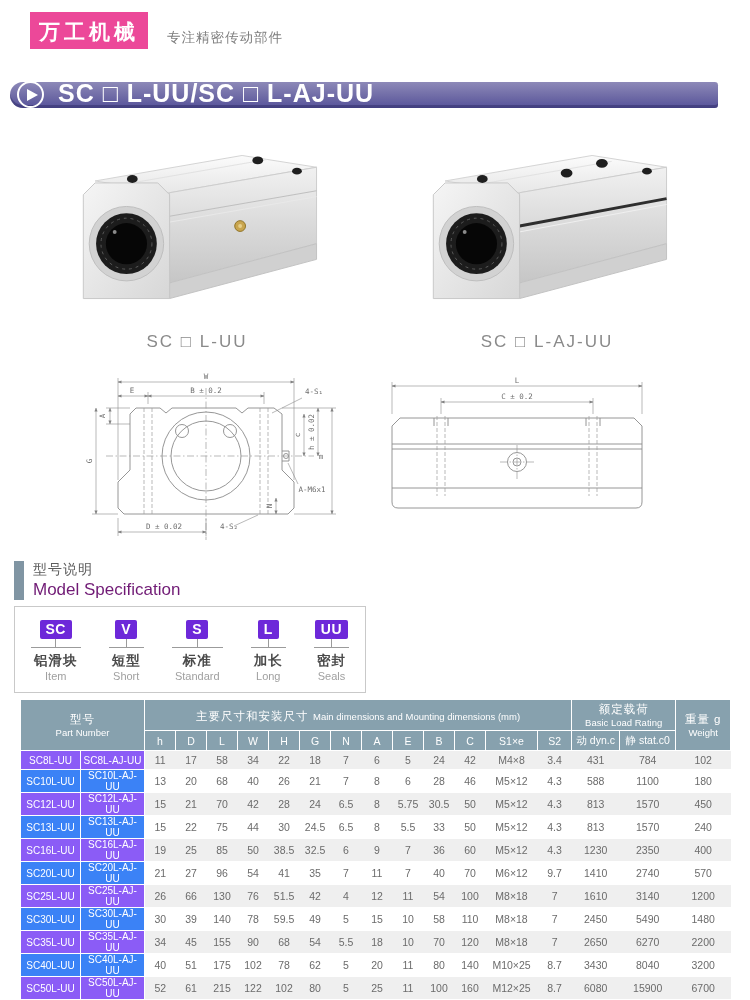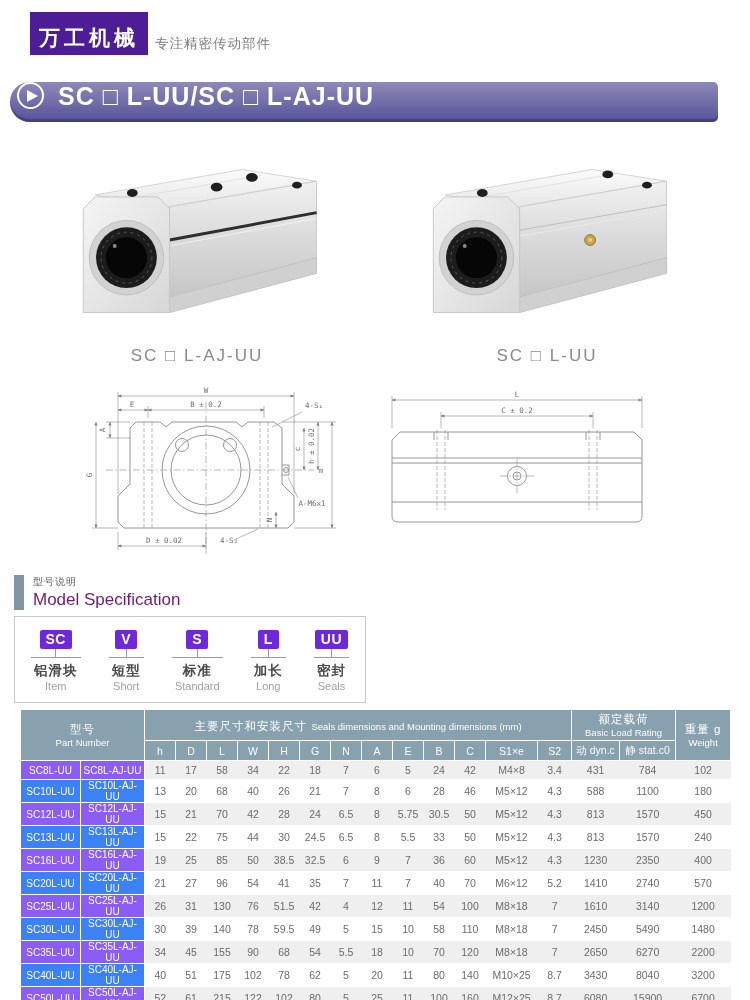--- a/index.html
+++ b/index.html
@@ -3,46 +3,46 @@
 <meta charset="utf-8">
 <style>
   * { margin:0; padding:0; box-sizing:border-box; }
   html,body { width:750px; background:#fff; font-family:"Liberation Sans", sans-serif; }
   body { height:1000px; overflow:hidden; }
 
   
   .header { padding:10px 0 0 30px; height:72px; }
   .logo-text { font-family:"Liberation Serif", serif; font-weight:bold; color:#c9202d; font-size:34px; line-height:1.0; letter-spacing:2px; }
   .logo-row { display:flex; align-items:flex-end; margin-top:2px; }
-  .logo-box { background:#4c1d95; color:#fff; font-size:21px; font-weight:bold; letter-spacing:4px; padding:12px 9px 3px; }
-  .tagline { color:#7d7d7d; font-size:13.5px; margin-left:7px; padding-bottom:2px; letter-spacing:1px; }
+  .logo-box { background:#ec4899; color:#fff; font-size:21px; font-weight:bold; letter-spacing:4px; padding:6px 9px 3px; }
+  .tagline { color:#7d7d7d; font-size:13.5px; margin-left:19px; padding-bottom:2px; letter-spacing:1px; }
 
   
-  .title-bar { margin:10px 32px 0 10px; height:40px; border-radius:20px 5px 5px 20px;
+  .title-bar { margin:10px 32px 0 10px; height:26px; border-radius:20px 5px 5px 20px;
     background:linear-gradient(180deg,#8d89b8 0%, #6f6ba6 55%, #56529a 100%);
     box-shadow: inset 0 -3px 0 rgba(30,25,80,0.35);
-    display:flex; align-items:flex-start; color:#fff; }
+    display:flex; align-items:flex-end; color:#fff; }
   .arrow-circle { width:27px; height:27px; border:2px solid #fff; border-radius:50%; margin-left:7px;
     display:flex; align-items:center; justify-content:center; }
   .arrow-tri { width:0; height:0; border-left:11px solid #fff; border-top:6.5px solid transparent; border-bottom:6.5px solid transparent; margin-left:3px; }
   .title-text { font-size:25px; font-weight:bold; letter-spacing:1px; margin-left:14px; white-space:nowrap; }
 
   
   .products { display:flex; justify-content:space-between; padding:22px 48px 0 42px; }
   .product { width:310px; text-align:center; }
   .product-label { color:#8a8a8a; font-size:17px; letter-spacing:2px; margin-top:2px; }
 
   
   .drawings { display:flex; justify-content:center; gap:12px; margin-top:4px; }
 
   
   .model-spec { margin:10px 0 0 14px; }
   .spec-heading { display:flex; align-items:stretch; }
   .accent-bar { width:10px; background:#8095a3; margin-right:9px; }
-  .spec-heading-cn { font-size:10px; color:#5c5c5c; letter-spacing:1px; }
+  .spec-heading-cn { font-size:14px; color:#5c5c5c; letter-spacing:1px; }
   .spec-heading-en { font-size:17px; color:#701a75; margin-top:1px; }
   .spec-box { border:1px solid #c9c9c9; width:352px; margin-top:6px; padding:13px 16px 10px; display:flex; justify-content:space-between; }
   .spec-item { display:flex; flex-direction:column; align-items:center; }
   .spec-code { background:#6d28d9; color:#fff; font-weight:bold; font-size:14px; padding:1px 6px 2px; border-radius:2px; letter-spacing:0.5px; }
   .spec-tick { width:1px; height:8px; background:#9b9b9b; }
   .spec-labels { border-top:1px solid #9b9b9b; padding:4px 3px 0; text-align:center; min-width:34px; }
   .spec-cn { font-size:13.5px; font-weight:bold; color:#4a4a4a; letter-spacing:1px; white-space:nowrap; }
   .spec-en { font-size:11px; color:#a0a0a0; white-space:nowrap; }
 
   
@@ -69,41 +69,20 @@
 </div>
 
 <div class="title-bar">
   <div class="arrow-circle">
       <div class="arrow-tri"></div>
     </div>
   <div class="title-text">SC □ L-UU/SC □ L-AJ-UU</div>
 </div>
 
 <div class="products">
-  <div class="product">
-    <svg width="300" height="196" viewBox="0 0 300 200">
-      <polygon points="46,52 196,26 272,38 122,64" fill="url(#pl-top)" stroke="#d3d3d3"></polygon>
-      <line x1="66" y1="58" x2="216" y2="32" stroke="#e0e0e0"></line>
-      <polygon points="122,64 272,38 272,116 122,156" fill="url(#pl-side)" stroke="#cccccc"></polygon>
-      <line x1="122" y1="98" x2="272" y2="70" stroke="#2e2e2e" stroke-width="3"></line>
-      <line x1="122" y1="104" x2="272" y2="76" stroke="#f0f0f0"></line>
-      <polygon points="122,156 272,116 272,132 122,172" fill="#d0d0d0" stroke="#c2c2c2"></polygon>
-      <polygon points="34,66 46,54 110,54 122,66 122,172 34,172" fill="url(#pl-face)" stroke="#c8c8c8"></polygon>
-      <circle cx="78" cy="116" r="38" fill="#d2d2d2" stroke="#bdbdbd"></circle>
-      <circle cx="78" cy="116" r="31" fill="#1c1c1c"></circle>
-      <circle cx="78" cy="116" r="21" fill="#060606"></circle>
-      <circle cx="78" cy="116" r="26" fill="none" stroke="#5a5a5a" stroke-dasharray="3 4"></circle>
-      <circle cx="66" cy="104" r="2" fill="#8a8a8a"></circle>
-      <ellipse cx="84" cy="50" rx="5.5" ry="4" fill="#1f1f1f"></ellipse>
-      <ellipse cx="170" cy="44" rx="6" ry="4.5" fill="#1f1f1f"></ellipse>
-      <ellipse cx="206" cy="34" rx="6" ry="4.5" fill="#1f1f1f"></ellipse>
-      <ellipse cx="252" cy="42" rx="5" ry="3.5" fill="#1f1f1f"></ellipse>
-    </svg>
-    <div class="product-label">SC □ L-AJ-UU</div>
-  </div>
   <div class="product">
     <svg width="300" height="196" viewBox="0 0 300 200">
       <defs>
         <linearGradient id="pl-top" x1="0" y1="0" x2="0" y2="1">
             <stop offset="0" stop-color="#fbfbfb"></stop>
             <stop offset="1" stop-color="#e7e7e7"></stop>
           </linearGradient>
         <linearGradient id="pl-side" x1="0" y1="0" x2="0" y2="1">
             <stop offset="0" stop-color="#f1f1f1"></stop>
             <stop offset="0.5" stop-color="#dadada"></stop>
@@ -127,20 +106,41 @@
       <circle cx="78" cy="116" r="26" fill="none" stroke="#5a5a5a" stroke-dasharray="3 4"></circle>
       <circle cx="66" cy="104" r="2" fill="#8a8a8a"></circle>
       <ellipse cx="84" cy="50" rx="5.5" ry="4" fill="#1f1f1f"></ellipse>
       <ellipse cx="212" cy="31" rx="5.5" ry="4" fill="#1f1f1f"></ellipse>
       <ellipse cx="252" cy="42" rx="5" ry="3.5" fill="#1f1f1f"></ellipse>
       <circle cx="194" cy="98" r="5.5" fill="#c9a54e" stroke="#8e7224"></circle>
       <circle cx="194" cy="98" r="2" fill="#e6cf8a"></circle>
     </svg>
     <div class="product-label">SC □ L-UU</div>
   </div>
+  <div class="product">
+    <svg width="300" height="196" viewBox="0 0 300 200">
+      <polygon points="46,52 196,26 272,38 122,64" fill="url(#pl-top)" stroke="#d3d3d3"></polygon>
+      <line x1="66" y1="58" x2="216" y2="32" stroke="#e0e0e0"></line>
+      <polygon points="122,64 272,38 272,116 122,156" fill="url(#pl-side)" stroke="#cccccc"></polygon>
+      <line x1="122" y1="98" x2="272" y2="70" stroke="#2e2e2e" stroke-width="3"></line>
+      <line x1="122" y1="104" x2="272" y2="76" stroke="#f0f0f0"></line>
+      <polygon points="122,156 272,116 272,132 122,172" fill="#d0d0d0" stroke="#c2c2c2"></polygon>
+      <polygon points="34,66 46,54 110,54 122,66 122,172 34,172" fill="url(#pl-face)" stroke="#c8c8c8"></polygon>
+      <circle cx="78" cy="116" r="38" fill="#d2d2d2" stroke="#bdbdbd"></circle>
+      <circle cx="78" cy="116" r="31" fill="#1c1c1c"></circle>
+      <circle cx="78" cy="116" r="21" fill="#060606"></circle>
+      <circle cx="78" cy="116" r="26" fill="none" stroke="#5a5a5a" stroke-dasharray="3 4"></circle>
+      <circle cx="66" cy="104" r="2" fill="#8a8a8a"></circle>
+      <ellipse cx="84" cy="50" rx="5.5" ry="4" fill="#1f1f1f"></ellipse>
+      <ellipse cx="170" cy="44" rx="6" ry="4.5" fill="#1f1f1f"></ellipse>
+      <ellipse cx="206" cy="34" rx="6" ry="4.5" fill="#1f1f1f"></ellipse>
+      <ellipse cx="252" cy="42" rx="5" ry="3.5" fill="#1f1f1f"></ellipse>
+    </svg>
+    <div class="product-label">SC □ L-AJ-UU</div>
+  </div>
 </div>
 
 <div class="drawings">
   <svg width="272" height="195" viewBox="0 0 272 195">
     <defs>
       <marker id="af" viewBox="0 0 10 10" refX="9" refY="5" markerWidth="6.5" markerHeight="6.5" orient="auto-start-reverse">
           <path d="M0,1 L10,5 L0,9 Z" fill="#828282"></path>
         </marker>
     </defs>
     <g stroke="#8a8a8a" stroke-width="0.9" fill="none">
@@ -322,21 +322,21 @@
     <col style="width:55px">
   </colgroup>
   <thead>
     <tr class="row-group">
       <th colspan="2" rowspan="2">
         <div class="hdr-cn">型号</div>
         <div class="hdr-en">Part Number</div>
       </th>
       <th colspan="13">
         <span class="hdr-cn">主要尺寸和安装尺寸</span>
-        <span class="hdr-en">Seals dimensions and Mounting dimensions (mm)</span>
+        <span class="hdr-en">Main dimensions and Mounting dimensions (mm)</span>
       </th>
       <th colspan="2">
         <div class="hdr-cn">额定载荷</div>
         <div class="hdr-en">Basic Load Rating</div>
       </th>
       <th rowspan="2">
         <div class="hdr-cn">重量 g</div>
         <div class="hdr-en">Weight</div>
       </th>
     </tr>
@@ -467,30 +467,30 @@
         <td class="data">96</td>
         <td class="data">54</td>
         <td class="data">41</td>
         <td class="data">35</td>
         <td class="data">7</td>
         <td class="data">11</td>
         <td class="data">7</td>
         <td class="data">40</td>
         <td class="data">70</td>
         <td class="data">M6×12</td>
-        <td class="data">5.2</td>
+        <td class="data">9.7</td>
         <td class="data">1410</td>
         <td class="data">2740</td>
         <td class="data">570</td>
       </tr>
       <tr class="stripe">
         <td class="part">SC25L-UU</td>
         <td class="part">SC25L-AJ-UU</td>
         <td class="data">26</td>
-        <td class="data">31</td>
+        <td class="data">66</td>
         <td class="data">130</td>
         <td class="data">76</td>
         <td class="data">51.5</td>
         <td class="data">42</td>
         <td class="data">4</td>
         <td class="data">12</td>
         <td class="data">11</td>
         <td class="data">54</td>
         <td class="data">100</td>
         <td class="data">M8×18</td>

